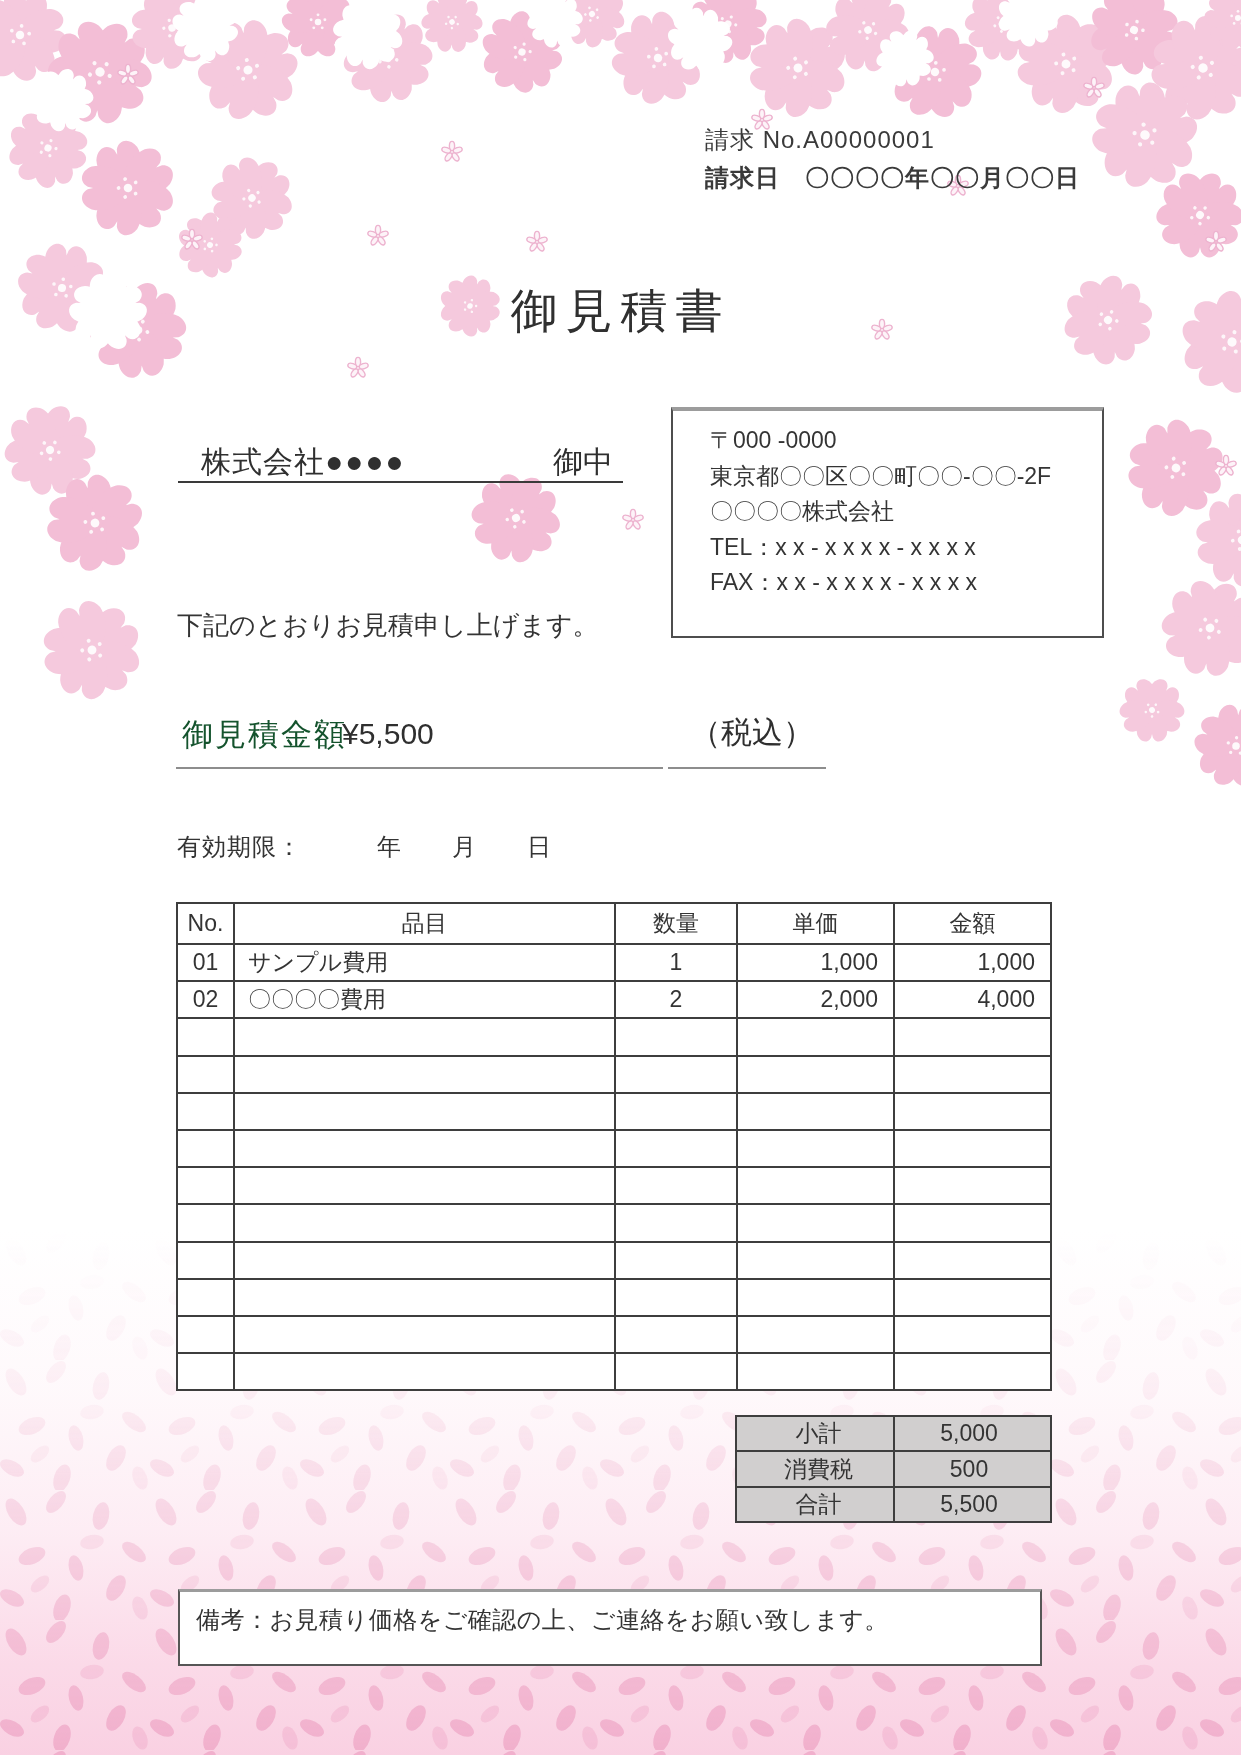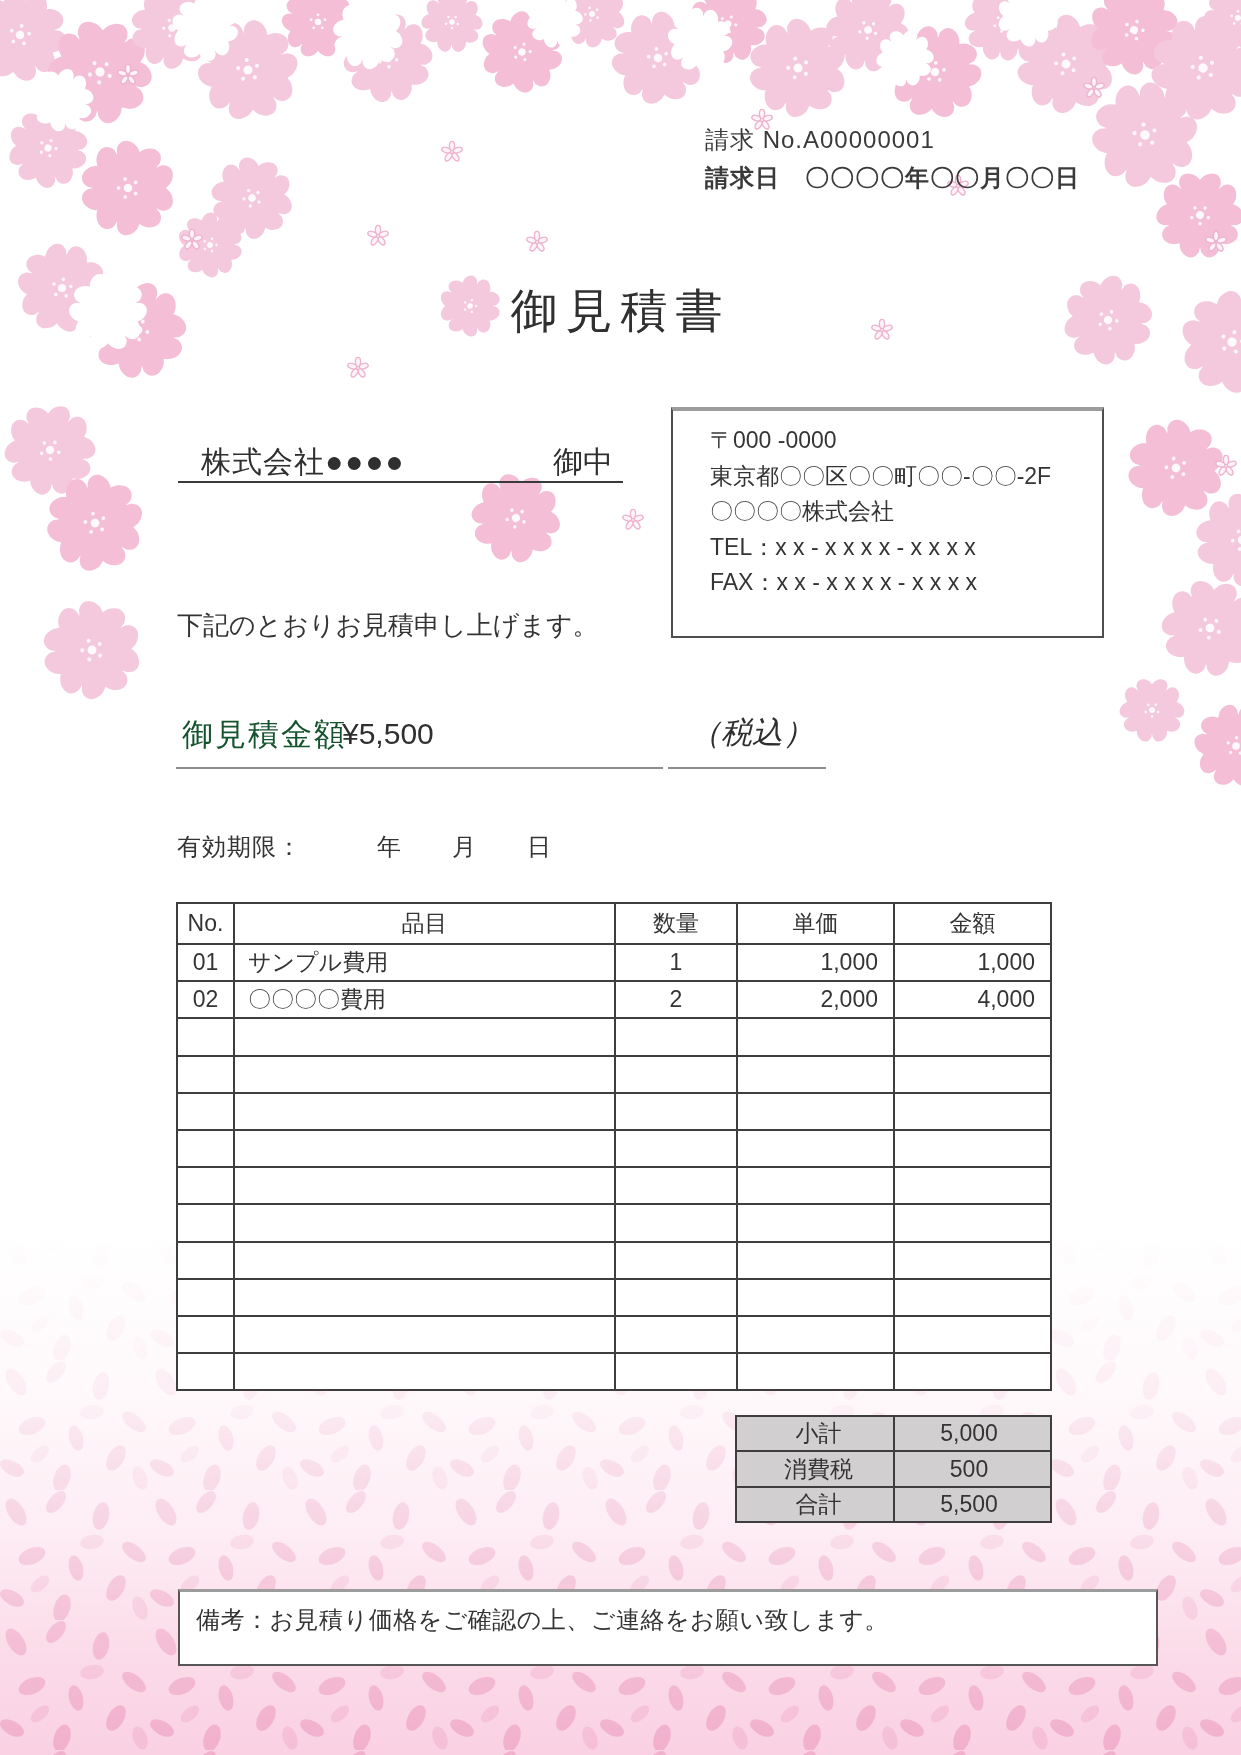--- a/index.html
+++ b/index.html
@@ -33,21 +33,21 @@
   .recipient-underline{left:178px;top:481px;width:445px;height:0;border-bottom:2.5px solid #3a3a3a;}
   
   .issuer-box{left:671px;top:407px;width:433px;height:231px;background:#fff;
     border:2px solid #4e4e4e;border-top:4px solid #9c9c9c;
     padding:12px 10px 0 37px;}
   .issuer-box div{font-size:23px;line-height:35.5px;white-space:nowrap;color:#343434;}
   
   .greeting{left:177px;top:608px;font-size:26px;color:#343434;}
   .amount-label{left:182px;top:714px;font-size:31px;letter-spacing:2px;color:#14532d;}
   .amount-value{left:342px;top:717px;font-size:30px;color:#2f2f2f;}
-  .amount-tax{left:690px;top:712px;font-size:31px;color:#2f2f2f;font-style:italic;}
+  .amount-tax{left:690px;top:712px;font-size:31px;color:#2f2f2f;}
   .amount-line1{left:176px;top:767px;width:487px;height:0;border-bottom:2px solid #8d8d8d;}
   .amount-line2{left:668px;top:767px;width:158px;height:0;border-bottom:2px solid #8d8d8d;}
   .validity{left:177px;top:831px;font-size:24px;letter-spacing:1px;color:#343434;}
   
   table{border-collapse:collapse;table-layout:fixed;background:#fff;}
   .items-table{left:176px;top:902px;}
   .items-table td,.items-table th{border:2px solid #3e3e3e;font-weight:400;
     font-size:23px;color:#343434;overflow:hidden;white-space:nowrap;}
   .items-table thead th{height:41px;text-align:center;border-radius:7px;}
   .items-table tbody td{height:37.2px;}
@@ -55,21 +55,21 @@
   .items-table .c1{text-align:left;padding-left:13px;}
   .items-table .c2{text-align:center;}
   .items-table .c3{text-align:right;padding-right:15px;}
   .items-table .c4{text-align:right;padding-right:15px;}
   .summary-table{left:735px;top:1415px;}
   .summary-table td{border:2px solid #3e3e3e;background:#d1cfcf;height:35.4px;
     font-size:23px;color:#343434;white-space:nowrap;padding-left:8px;}
   .summary-table .s-label{text-align:center;}
   .summary-table .s-value{text-align:center;padding-right:15px;margin-top:37px;}
   
-  .remarks-box{left:178px;top:1589px;width:980px;height:77px;background:#fff;
+  .remarks-box{left:178px;top:1589px;width:864px;height:77px;background:#fff;
     border:2px solid #565656;border-top:3px solid #9c9c9c;padding:12px 14px 0 16px;}
   .remarks-text{font-size:24px;color:#343434;letter-spacing:0.5px;}
 </style>
 </head>
 <body>
 
 <div class="page">
 
   <div class="abs petal-band">
     <svg width="1241" height="525" viewBox="0 0 1241 525">

